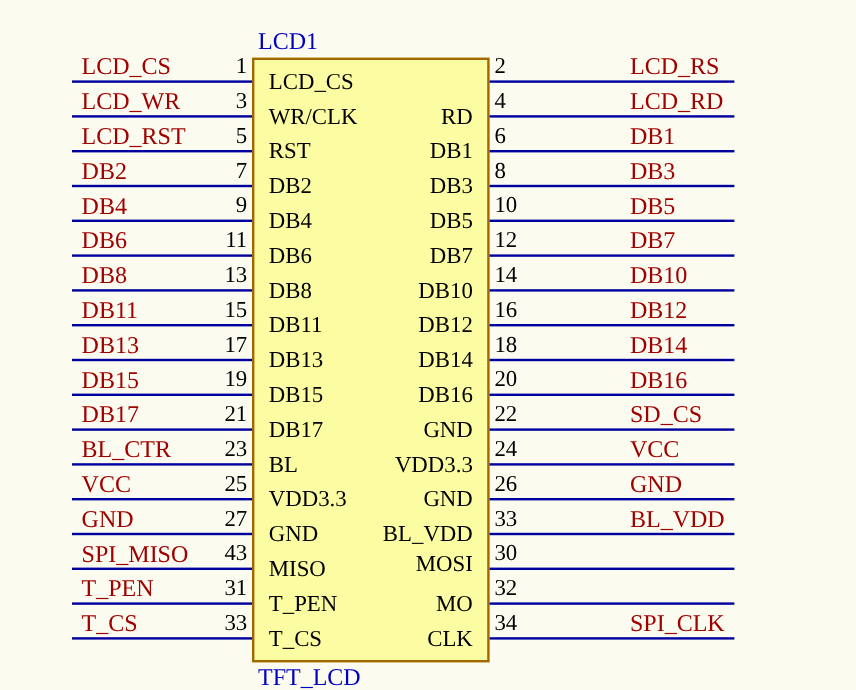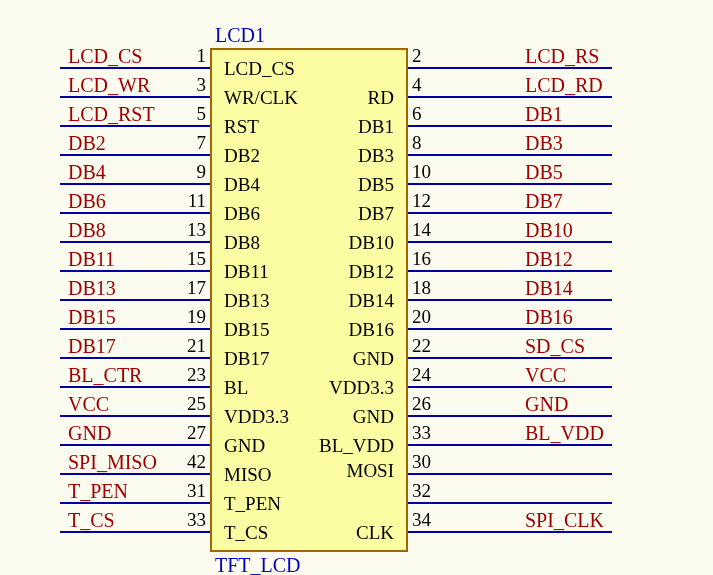--- a/index.html
+++ b/index.html
@@ -161,31 +161,32 @@
     <div class="wire" style="left: 60px; top: 444px; width: 150px;"></div>
     <div class="net-label" style="left: 68px; top: 422px;">GND</div>
     <div class="pin-num" style="left: 170px; top: 422px; width: 36px;">27</div>
     <div class="pin-name" style="left: 224px; top: 435px;">GND</div>
     <div class="wire" style="left: 408px; top: 444px; width: 204px;"></div>
     <div class="net-label" style="left: 525px; top: 422px;">BL_VDD</div>
     <div class="pin-num right" style="left: 412px; top: 422px; width: 36px;">33</div>
     <div class="pin-name right" style="left: 210px; top: 435px; width: 184px;">BL_VDD</div>
     <div class="wire" style="left: 60px; top: 473px; width: 150px;"></div>
     <div class="net-label" style="left: 68px; top: 451px;">SPI_MISO</div>
-    <div class="pin-num" style="left: 170px; top: 451px; width: 36px;">42</div>
+    <div class="pin-num" style="left: 170px; top: 451px; width: 36px;">43</div>
     <div class="pin-name" style="left: 224px; top: 464px;">MISO</div>
     <div class="wire" style="left: 408px; top: 473px; width: 204px;"></div>
     <div class="pin-num right" style="left: 412px; top: 451px; width: 36px;">30</div>
     <div class="pin-name right" style="left: 210px; top: 460px; width: 184px;">MOSI</div>
     <div class="wire" style="left: 60px; top: 502px; width: 150px;"></div>
     <div class="net-label" style="left: 68px; top: 480px;">T_PEN</div>
     <div class="pin-num" style="left: 170px; top: 480px; width: 36px;">31</div>
     <div class="pin-name" style="left: 224px; top: 493px;">T_PEN</div>
     <div class="wire" style="left: 408px; top: 502px; width: 204px;"></div>
     <div class="pin-num right" style="left: 412px; top: 480px; width: 36px;">32</div>
+    <div class="pin-name right" style="left: 210px; top: 493px; width: 184px;">MO</div>
     <div class="wire" style="left: 60px; top: 531px; width: 150px;"></div>
     <div class="net-label" style="left: 68px; top: 509px;">T_CS</div>
     <div class="pin-num" style="left: 170px; top: 509px; width: 36px;">33</div>
     <div class="pin-name" style="left: 224px; top: 522px;">T_CS</div>
     <div class="wire" style="left: 408px; top: 531px; width: 204px;"></div>
     <div class="net-label" style="left: 525px; top: 509px;">SPI_CLK</div>
     <div class="pin-num right" style="left: 412px; top: 509px; width: 36px; font-family: Liberation Serif, serif;">34</div>
     <div class="pin-name right" style="left: 210px; top: 522px; width: 184px;">CLK</div>
   </div>
 

